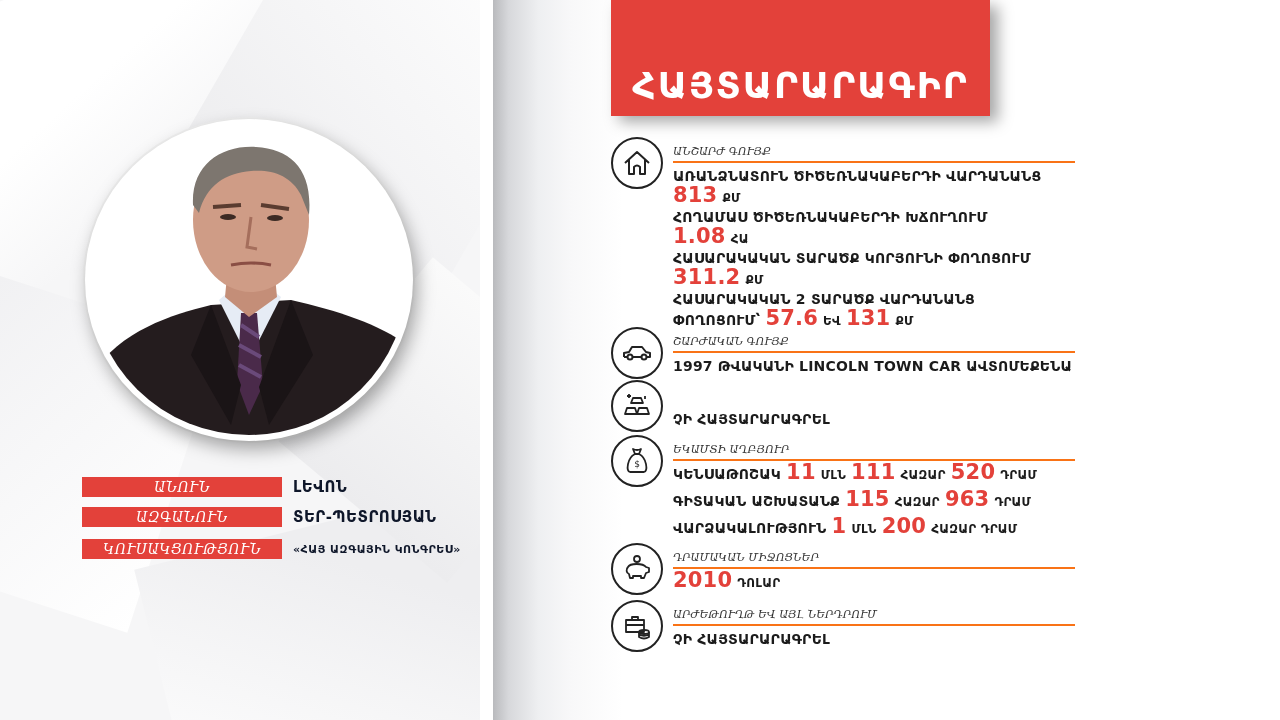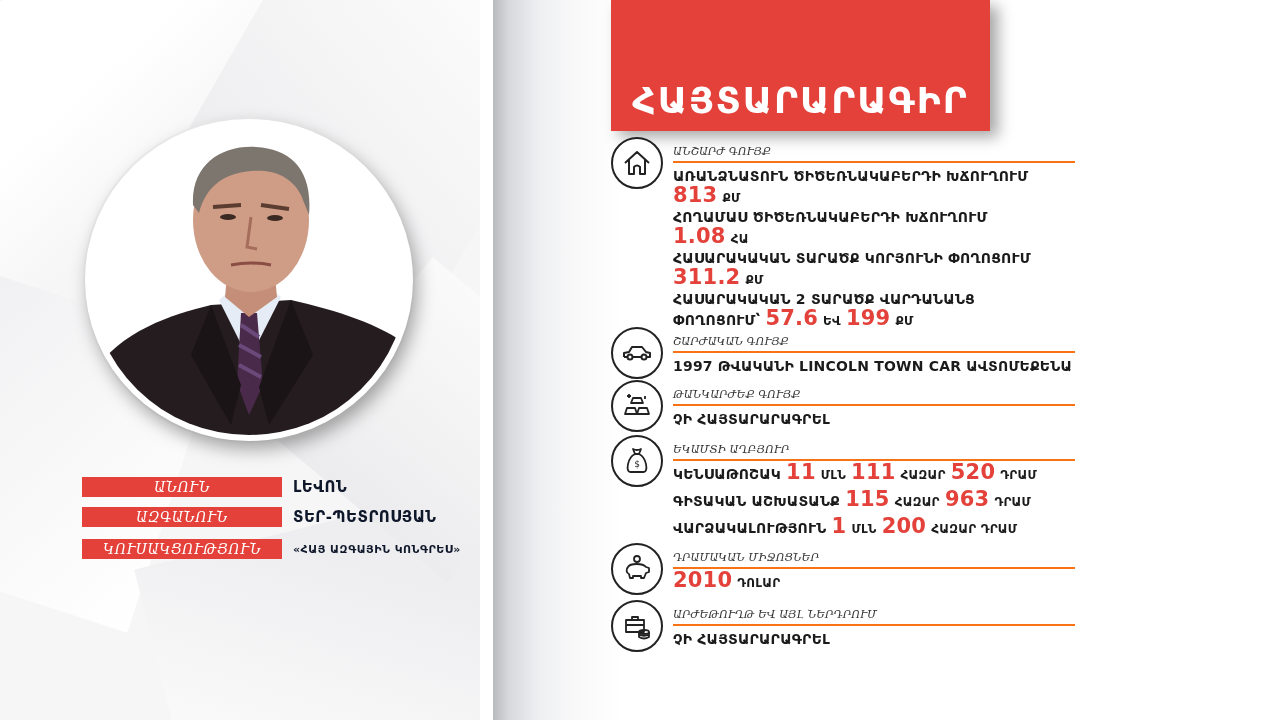--- a/index.html
+++ b/index.html
@@ -37,21 +37,21 @@
   .info-value.small { font-size: 11px; }
 
   
   .fold {
     position: absolute; left: 493px; top: 0; width: 130px; height: 720px;
     background: linear-gradient(90deg,#b9babd 0%,#d7d8db 12%,#eeeff1 35%,#f8f8f9 60%,#ffffff 100%);
   }
 
   
   .title-block {
-    position: absolute; left: 611px; top: 0; width: 379px; height: 131px;
+    position: absolute; left: 611px; top: 0; width: 379px; height: 116px;
     background: #e3413a; box-shadow: 8px 6px 14px rgba(0,0,0,0.35);
   }
   .title-text {
     position: absolute; left: 0; right: 0; bottom: 10px; text-align: center;
     color: #fff; font-weight: bold; font-size: 36px; letter-spacing: 2px;
   }
 
   .section { position: absolute; left: 611px; width: 470px; }
   .sec-icon {
     position: absolute; left: 0; top: 0; width: 52px; height: 52px;
@@ -132,28 +132,28 @@
 </div>
 
 <div class="section" style="top:137px; height:190px;">
   <div class="sec-icon">
     <svg viewBox="0 0 32 32" fill="none" stroke="#222" stroke-width="2" stroke-linejoin="round">
       <path d="M4 16 L16 5 L28 16 M8 13 V27 H13 V20 Q16 17 19 20 V27 H24 V13"></path>
     </svg>
   </div>
   <div class="sec-header">ԱՆՇԱՐԺ ԳՈՒՅՔ</div>
   <div class="sec-body">
-    <div class="line">ԱՌԱՆՁՆԱՏՈՒՆ ԾԻԾԵՌՆԱԿԱԲԵՐԴԻ ԽՃՈՒՂՈՒՄ</div>
+    <div class="line">ԱՌԱՆՁՆԱՏՈՒՆ ԾԻԾԵՌՆԱԿԱԲԵՐԴԻ ՎԱՐԴԱՆԱՆՑ</div>
     <div class="line"><span class="num">813</span> <span class="unit">ՔՄ</span></div>
     <div class="line">ՀՈՂԱՄԱՍ ԾԻԾԵՌՆԱԿԱԲԵՐԴԻ ԽՃՈՒՂՈՒՄ</div>
     <div class="line"><span class="num">1.08</span> <span class="unit">ՀԱ</span></div>
     <div class="line">ՀԱՍԱՐԱԿԱԿԱՆ ՏԱՐԱԾՔ ԿՈՐՅՈՒՆԻ ՓՈՂՈՑՈՒՄ</div>
     <div class="line"><span class="num">311.2</span> <span class="unit">ՔՄ</span></div>
     <div class="line">ՀԱՍԱՐԱԿԱԿԱՆ 2 ՏԱՐԱԾՔ ՎԱՐԴԱՆԱՆՑ</div>
-    <div class="line"><span>ՓՈՂՈՑՈՒՄ՝</span> <span class="num">57.6</span> <span class="unit">ԵՎ</span> <span class="num">199</span> <span class="unit">ՔՄ</span></div>
+    <div class="line"><span>ՓՈՂՈՑՈՒՄ՝</span> <span class="num">57.6</span> <span class="unit">ԵՎ</span> <span class="num">131</span> <span class="unit">ՔՄ</span></div>
   </div>
 </div>
 
 <div class="section" style="top:327px; height:54px;">
   <div class="sec-icon">
     <svg viewBox="0 0 32 32" fill="none" stroke="#222" stroke-width="2" stroke-linejoin="round">
       <path d="M3 20 V16 L8 15 L11 10 H21 L25 15 L29 16 V20 H25 M7 20 H3 M11 20 H21"></path>
       <circle cx="9" cy="20" r="2.5"></circle>
         <circle cx="23" cy="20" r="2.5"></circle>
     </svg>
@@ -166,21 +166,20 @@
 
 <div class="section" style="top:380px; height:54px;">
   <div class="sec-icon">
     <svg viewBox="0 0 32 32" fill="none" stroke="#222" stroke-width="1.8" stroke-linejoin="round">
       <path d="M10 13 L12 8 H20 L22 13 Z"></path>
         <path d="M4 24 L6 18 H14 L16 24 Z"></path>
         <path d="M16 24 L18 18 H26 L28 24 Z"></path>
       <path d="M8 4 V8 M6 6 H10 M24 6 V9"></path>
     </svg>
   </div>
-  <div class="sec-header">ԹԱՆԿԱՐԺԵՔ ԳՈՒՅՔ</div>
   <div class="sec-body">
     <div class="line">ՉԻ ՀԱՅՏԱՐԱՐԱԳՐԵԼ</div>
   </div>
 </div>
 
 <div class="section" style="top:435px; height:110px;">
   <div class="sec-icon">
     <svg viewBox="0 0 32 32" fill="none" stroke="#222" stroke-width="1.8" stroke-linejoin="round">
       <path d="M12 4 L14 9 H18 L20 4 Q16 6 12 4 Z"></path>
       <path d="M14 9 C 6 13, 5 26, 9 27 H23 C 27 26, 26 13, 18 9"></path>

